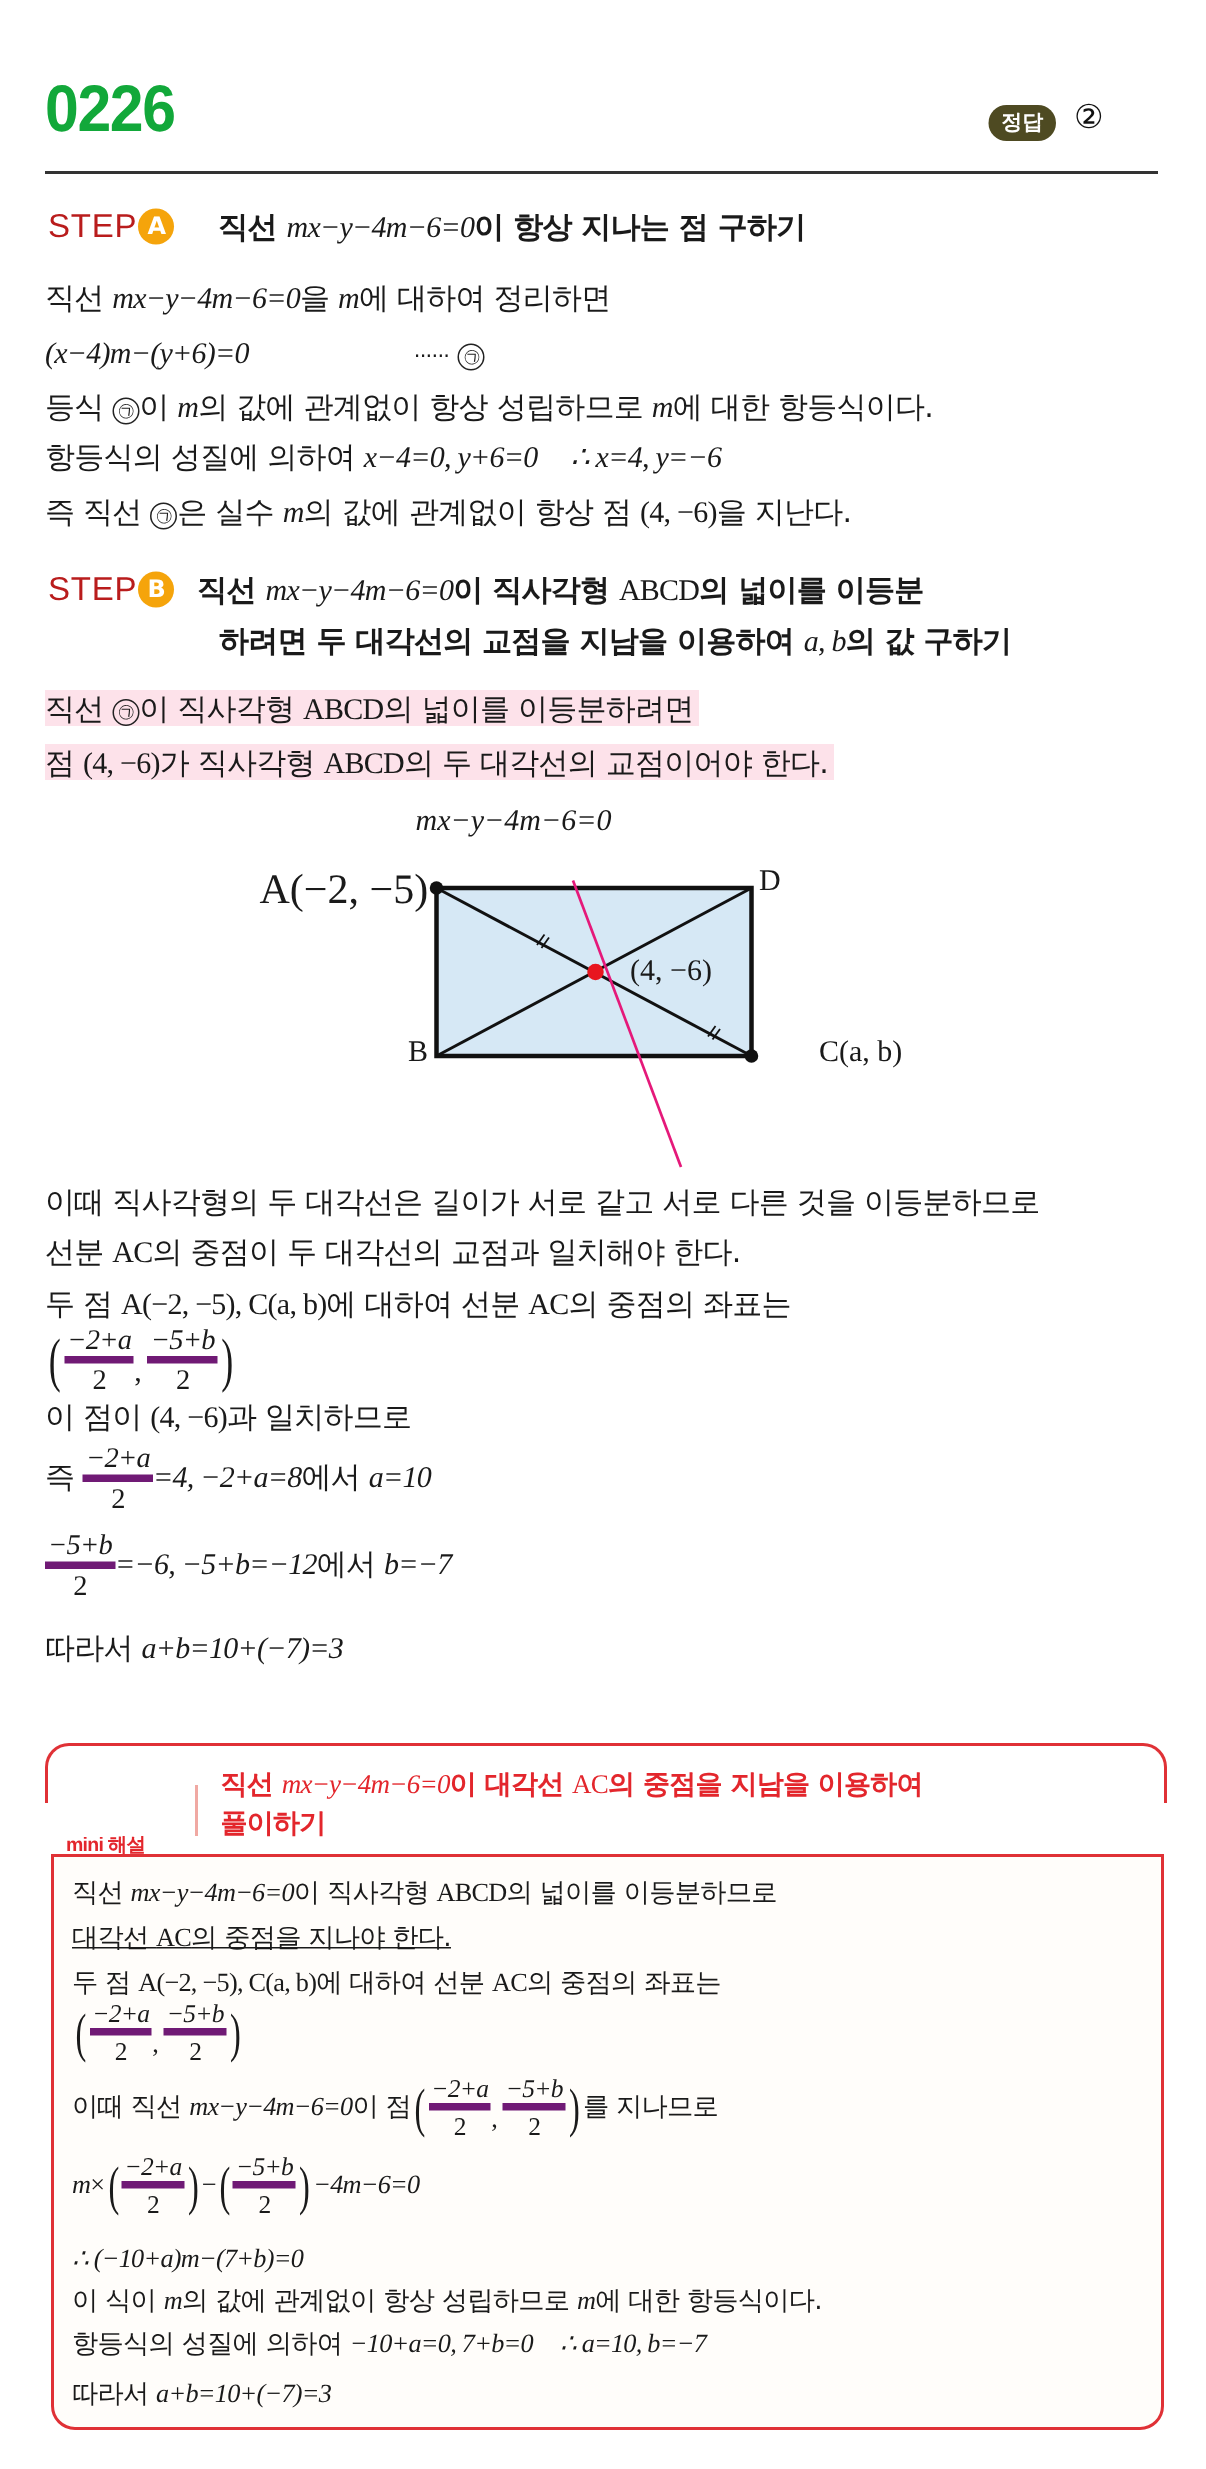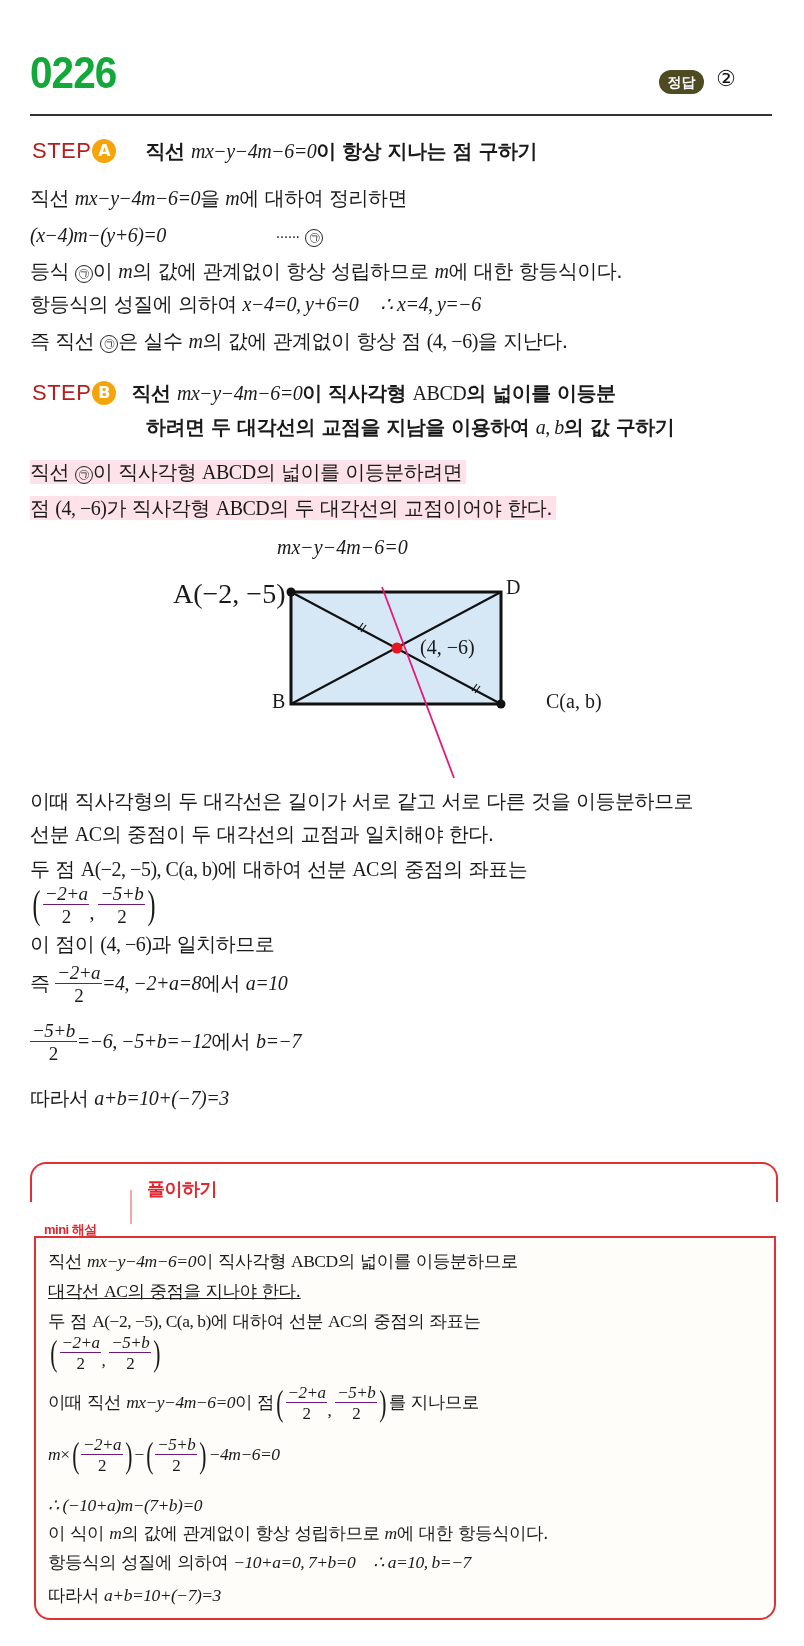--- a/index.html
+++ b/index.html
@@ -19,21 +19,21 @@
   
   .step-label { font-family: "Liberation Sans", sans-serif; font-size: 22px; color: #b91c1c; letter-spacing: 0.5px; }
   .step-circle { display: inline-block; width: 24px; height: 24px; border-radius: 50%; background: #f5a40b; color: #fff; font-size: 16px; font-weight: bold; text-align: center; line-height: 24px; vertical-align: 2px; margin-left: 1px; }
   .step-title { font-size: 20px; font-weight: bold; line-height: 30px; white-space: nowrap; letter-spacing: -0.5px; }
   .circ { display: inline-block; width: 18px; height: 18px; border: 1.5px solid #222; border-radius: 50%; font-size: 11px; line-height: 15px; text-align: center; vertical-align: 1px; }
 
   .highlight { background: #fde2ea; padding-right: 4px; }
 
   
   .frac { display: inline-block; vertical-align: middle; text-align: center; font-family: "Liberation Serif", serif; line-height: 1; }
-  .frac .num { display: block; border-bottom: 1px solid #701a75; padding: 0 2px 1px; font-size: 19px; }
+  .frac .num { display: block; border-bottom: 5px solid #701a75; padding: 0 2px 1px; font-size: 19px; }
   .frac .den { display: block; padding-top: 2px; font-size: 19px; }
   .bigparen { font-family: "Liberation Serif", serif; font-size: 40px; vertical-align: middle; line-height: 1; font-weight: 200; transform: scaleX(0.6); display: inline-block; }
 
   
   #diagram { left: 160px; top: 550px; width: 480px; height: 230px; }
 
   
   #mini-header-arc { left: 30px; top: 1162px; width: 748px; height: 40px; border: 2px solid #e03136; border-bottom: none; border-radius: 16px 16px 0 0; }
   #mini-label { left: 44px; top: 1190px; font-family: "Liberation Sans", sans-serif; font-weight: bold; font-size: 13px; color: #e3262c; letter-spacing: -0.5px; margin-top: 31px; }
   #mini-divider { left: 130px; top: 1190px; width: 2px; height: 34px; background: #f0a9a3; }
@@ -113,20 +113,21 @@
 <div class="line" style="top:963px; line-height:normal;"><span>즉 </span><span class="frac"><span class="num it">−2+a</span><span class="den">2</span></span><span class="it">=4, −2+a=8</span><span>에서 </span><span class="it">a=10</span></div>
 
 <div class="line" style="top:1021px; line-height:normal;"><span class="frac"><span class="num it">−5+b</span><span class="den">2</span></span><span class="it">=−6, −5+b=−12</span><span>에서 </span><span class="it">b=−7</span></div>
 
 <div class="line" style="top:1084px;"><span>따라서 </span><span class="it">a+b=10+(−7)=3</span></div>
 
 <div class="abs" id="mini-header-arc"></div>
 <div class="abs" id="mini-label">mini 해설</div>
 <div class="abs" id="mini-divider"></div>
 <div class="abs" id="mini-title">
+  <div><span>직선 </span><span class="it" style="font-weight:normal">mx−y−4m−6=0</span><span>이 대각선 </span><span class="math" style="font-weight:normal">AC</span><span>의 중점을 지남을 이용하여</span></div>
   <div>풀이하기</div>
 </div>
 
 <div class="abs mini" id="mini-box"></div>
 <div class="mini">
   <div class="mline" style="top:1248px;"><span>직선 </span><span class="it">mx−y−4m−6=0</span><span>이 직사각형 </span><span class="math">ABCD</span><span>의 넓이를 이등분하므로</span></div>
   <div class="mline" style="top:1278px;text-decoration:underline;"><span>대각선 </span><span class="math">AC</span><span>의 중점을 지나야 한다.</span></div>
   <div class="mline" style="top:1308px;"><span>두 점 </span><span class="math">A(−2, −5), C(a, b)</span><span>에 대하여 선분 </span><span class="math">AC</span><span>의 중점의 좌표는</span></div>
   <div class="mline" style="top:1334px; line-height:normal;"><span class="bigparen">(</span><span class="frac"><span class="num it">−2+a</span><span class="den">2</span></span><span class="math" style="vertical-align:-8px;">, </span><span class="frac"><span class="num it">−5+b</span><span class="den">2</span></span><span class="bigparen">)</span></div>
   <div class="mline" style="top:1384px; line-height:normal;"><span>이때 직선 </span><span class="it">mx−y−4m−6=0</span><span>이 점</span><span class="bigparen">(</span><span class="frac"><span class="num it">−2+a</span><span class="den">2</span></span><span class="math" style="vertical-align:-8px;">, </span><span class="frac"><span class="num it">−5+b</span><span class="den">2</span></span><span class="bigparen">)</span><span>를 지나므로</span></div>

